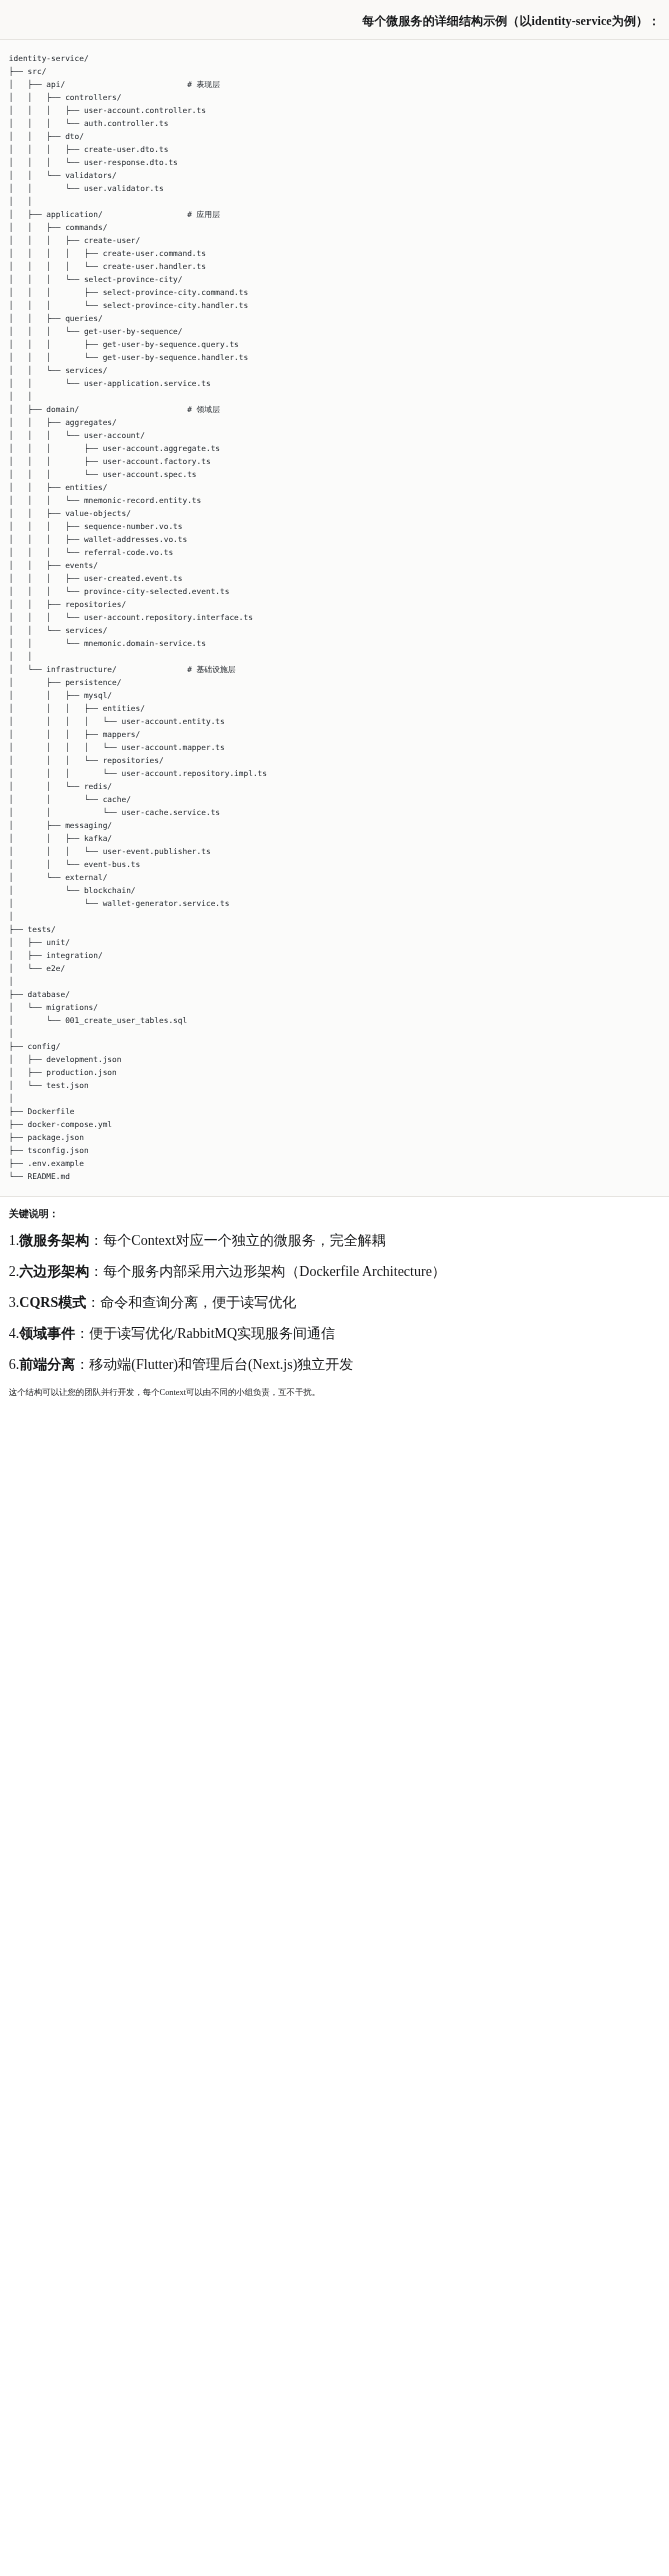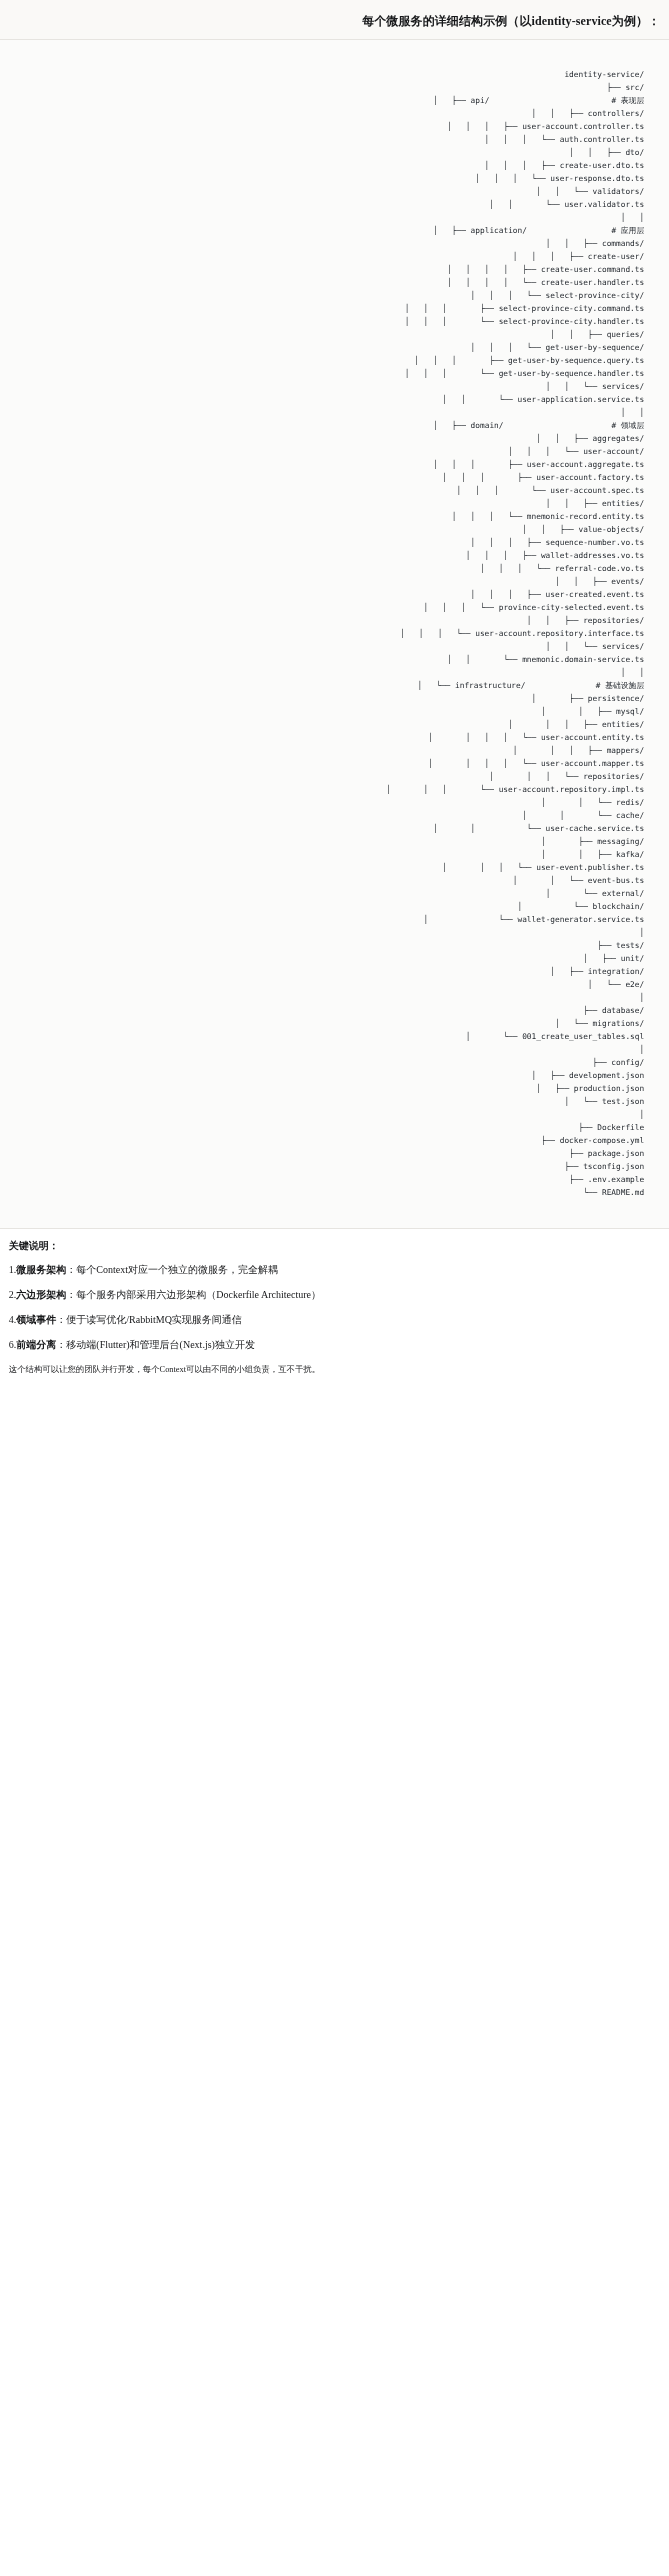--- a/index.html
+++ b/index.html
@@ -36,44 +36,43 @@
     background: #fbfbfa;
     padding: 11.3px 8.8px 13.8px 8.8px;
     border-bottom: 0.6px solid #e6e4e0;
   }
   .tree {
     font-family: "DejaVu Sans Mono", "Liberation Mono", monospace;
     font-size: 7.8px;
     line-height: 13px;
     color: #24292f;
     white-space: pre;
-    margin: 16px;
+    margin: 0;
     tab-size: 4;
-    text-align: right;
   }
   .tree-line {
     white-space: pre;
     display: block;
     height: 13px;
   }
 
   
   .notes {
     background: #ffffff;
     padding: 10px 8.8px 6.3px 8.8px;
   }
   .notes h2 {
     margin: 0 0 8.8px 0;
     font-size: 10px;
     font-weight: bold;
     font-family: Liberation Serif, serif;
     color: #17181a;
   }
   .note-item {
-    font-size: 10px;
+    font-size: 14px;
     font-family: "Liberation Serif", serif;
     line-height: 1.5;
     margin: 0 0 10px 0;
     color: #17181a;
   }
   .note-item .num {
     font-weight: normal;
   }
   .note-item .term {
     font-weight: bold;
@@ -98,18 +97,19 @@
 
 <div class="code-block">
   <pre class="tree"><span class="tree-line">identity-service/</span><span class="tree-line">├── src/</span><span class="tree-line">│   ├── api/                          # 表现层</span><span class="tree-line">│   │   ├── controllers/</span><span class="tree-line">│   │   │   ├── user-account.controller.ts</span><span class="tree-line">│   │   │   └── auth.controller.ts</span><span class="tree-line">│   │   ├── dto/</span><span class="tree-line">│   │   │   ├── create-user.dto.ts</span><span class="tree-line">│   │   │   └── user-response.dto.ts</span><span class="tree-line">│   │   └── validators/</span><span class="tree-line">│   │       └── user.validator.ts</span><span class="tree-line">│   │</span><span class="tree-line">│   ├── application/                  # 应用层</span><span class="tree-line">│   │   ├── commands/</span><span class="tree-line">│   │   │   ├── create-user/</span><span class="tree-line">│   │   │   │   ├── create-user.command.ts</span><span class="tree-line">│   │   │   │   └── create-user.handler.ts</span><span class="tree-line">│   │   │   └── select-province-city/</span><span class="tree-line">│   │   │       ├── select-province-city.command.ts</span><span class="tree-line">│   │   │       └── select-province-city.handler.ts</span><span class="tree-line">│   │   ├── queries/</span><span class="tree-line">│   │   │   └── get-user-by-sequence/</span><span class="tree-line">│   │   │       ├── get-user-by-sequence.query.ts</span><span class="tree-line">│   │   │       └── get-user-by-sequence.handler.ts</span><span class="tree-line">│   │   └── services/</span><span class="tree-line">│   │       └── user-application.service.ts</span><span class="tree-line">│   │</span><span class="tree-line">│   ├── domain/                       # 领域层</span><span class="tree-line">│   │   ├── aggregates/</span><span class="tree-line">│   │   │   └── user-account/</span><span class="tree-line">│   │   │       ├── user-account.aggregate.ts</span><span class="tree-line">│   │   │       ├── user-account.factory.ts</span><span class="tree-line">│   │   │       └── user-account.spec.ts</span><span class="tree-line">│   │   ├── entities/</span><span class="tree-line">│   │   │   └── mnemonic-record.entity.ts</span><span class="tree-line">│   │   ├── value-objects/</span><span class="tree-line">│   │   │   ├── sequence-number.vo.ts</span><span class="tree-line">│   │   │   ├── wallet-addresses.vo.ts</span><span class="tree-line">│   │   │   └── referral-code.vo.ts</span><span class="tree-line">│   │   ├── events/</span><span class="tree-line">│   │   │   ├── user-created.event.ts</span><span class="tree-line">│   │   │   └── province-city-selected.event.ts</span><span class="tree-line">│   │   ├── repositories/</span><span class="tree-line">│   │   │   └── user-account.repository.interface.ts</span><span class="tree-line">│   │   └── services/</span><span class="tree-line">│   │       └── mnemonic.domain-service.ts</span><span class="tree-line">│   │</span><span class="tree-line">│   └── infrastructure/               # 基础设施层</span><span class="tree-line">│       ├── persistence/</span><span class="tree-line">│       │   ├── mysql/</span><span class="tree-line">│       │   │   ├── entities/</span><span class="tree-line">│       │   │   │   └── user-account.entity.ts</span><span class="tree-line">│       │   │   ├── mappers/</span><span class="tree-line">│       │   │   │   └── user-account.mapper.ts</span><span class="tree-line">│       │   │   └── repositories/</span><span class="tree-line">│       │   │       └── user-account.repository.impl.ts</span><span class="tree-line">│       │   └── redis/</span><span class="tree-line">│       │       └── cache/</span><span class="tree-line">│       │           └── user-cache.service.ts</span><span class="tree-line">│       ├── messaging/</span><span class="tree-line">│       │   ├── kafka/</span><span class="tree-line">│       │   │   └── user-event.publisher.ts</span><span class="tree-line">│       │   └── event-bus.ts</span><span class="tree-line">│       └── external/</span><span class="tree-line">│           └── blockchain/</span><span class="tree-line">│               └── wallet-generator.service.ts</span><span class="tree-line">│</span><span class="tree-line">├── tests/</span><span class="tree-line">│   ├── unit/</span><span class="tree-line">│   ├── integration/</span><span class="tree-line">│   └── e2e/</span><span class="tree-line">│</span><span class="tree-line">├── database/</span><span class="tree-line">│   └── migrations/</span><span class="tree-line">│       └── 001_create_user_tables.sql</span><span class="tree-line">│</span><span class="tree-line">├── config/</span><span class="tree-line">│   ├── development.json</span><span class="tree-line">│   ├── production.json</span><span class="tree-line">│   └── test.json</span><span class="tree-line">│</span><span class="tree-line">├── Dockerfile</span><span class="tree-line">├── docker-compose.yml</span><span class="tree-line">├── package.json</span><span class="tree-line">├── tsconfig.json</span><span class="tree-line">├── .env.example</span><span class="tree-line">└── README.md</span></pre>
 </div>
 
 <div class="notes">
   <h2>关键说明：</h2>
   <div id="notes-list">
       <p class="note-item"><span class="num">1.</span><span class="term">微服务架构</span><span class="desc">：每个Context对应一个独立的微服务，完全解耦</span></p>
       <p class="note-item"><span class="num">2.</span><span class="term">六边形架构</span><span class="desc">：每个服务内部采用六边形架构（Dockerfile Architecture）</span></p>
+      <p class="note-item"><span class="num">3.</span><span class="term">CQRS模式</span><span class="desc">：命令和查询分离，便于读写优化</span></p>
       <p class="note-item"><span class="num">4.</span><span class="term">领域事件</span><span class="desc">：便于读写优化/RabbitMQ实现服务间通信</span></p>
       <p class="note-item"><span class="num">6.</span><span class="term">前端分离</span><span class="desc">：移动端(Flutter)和管理后台(Next.js)独立开发</span></p>
     </div>
   <p class="closing">这个结构可以让您的团队并行开发，每个Context可以由不同的小组负责，互不干扰。</p>
 </div>
 
 
 </body></html>

